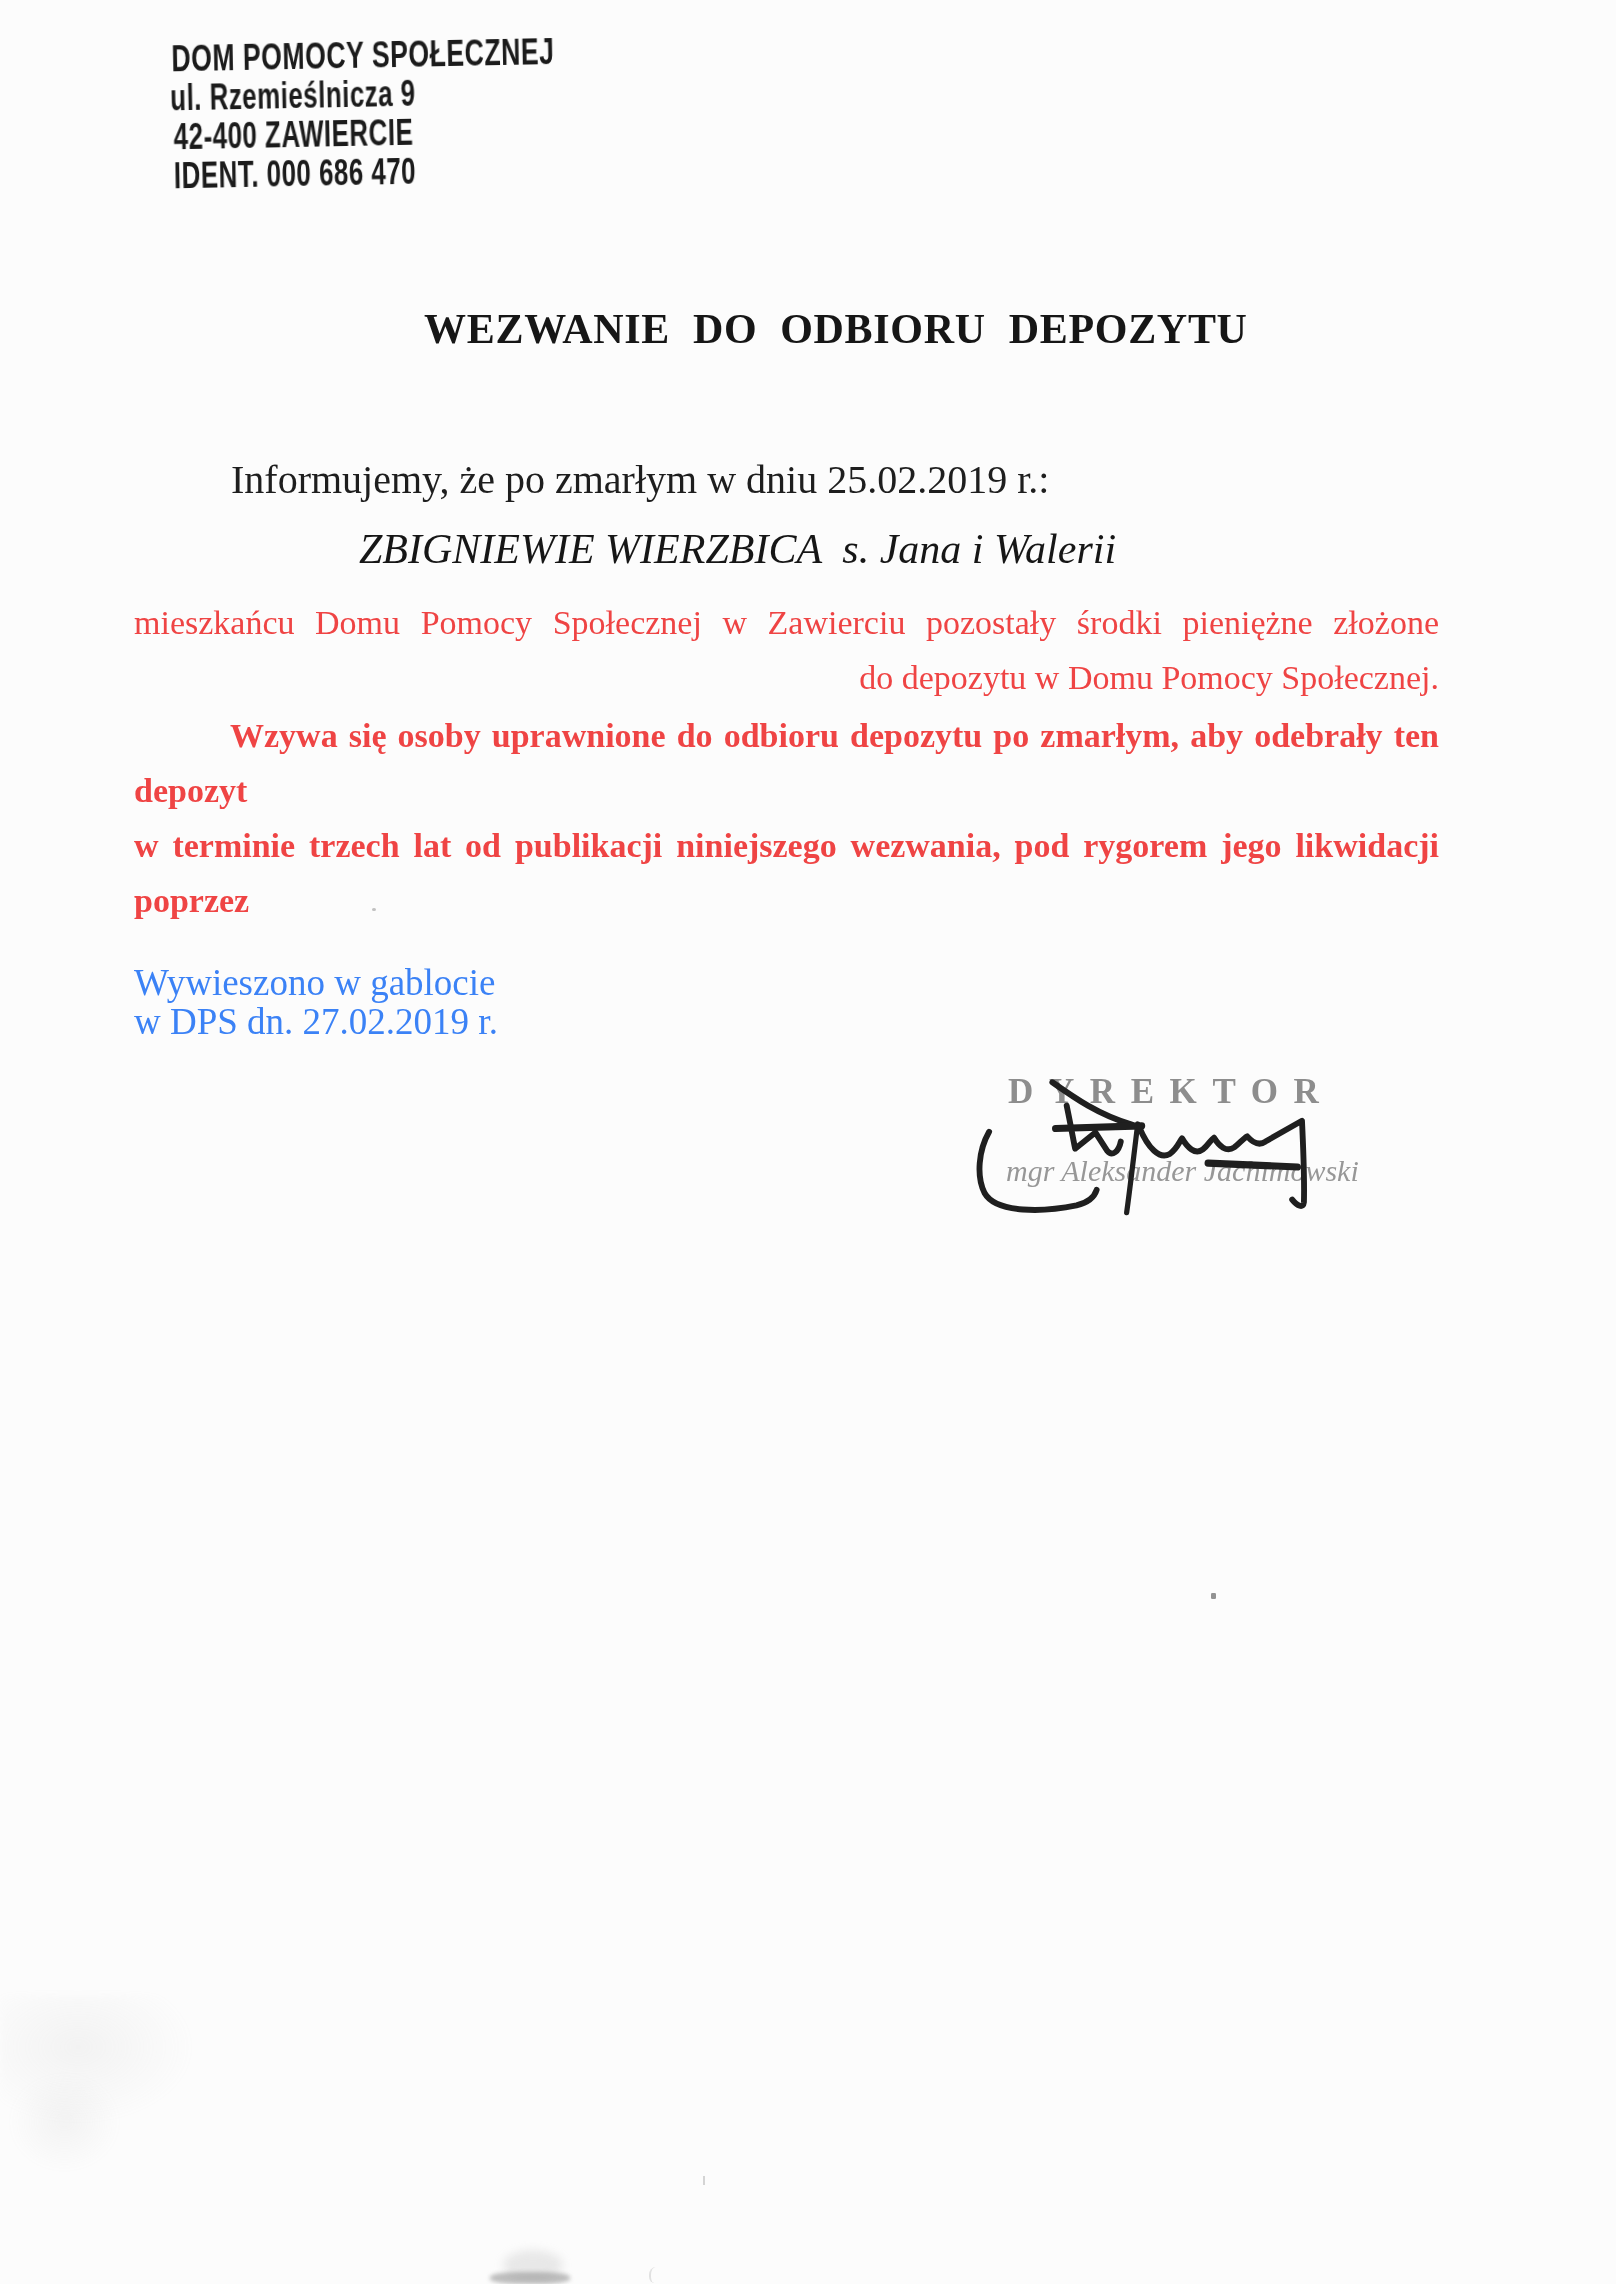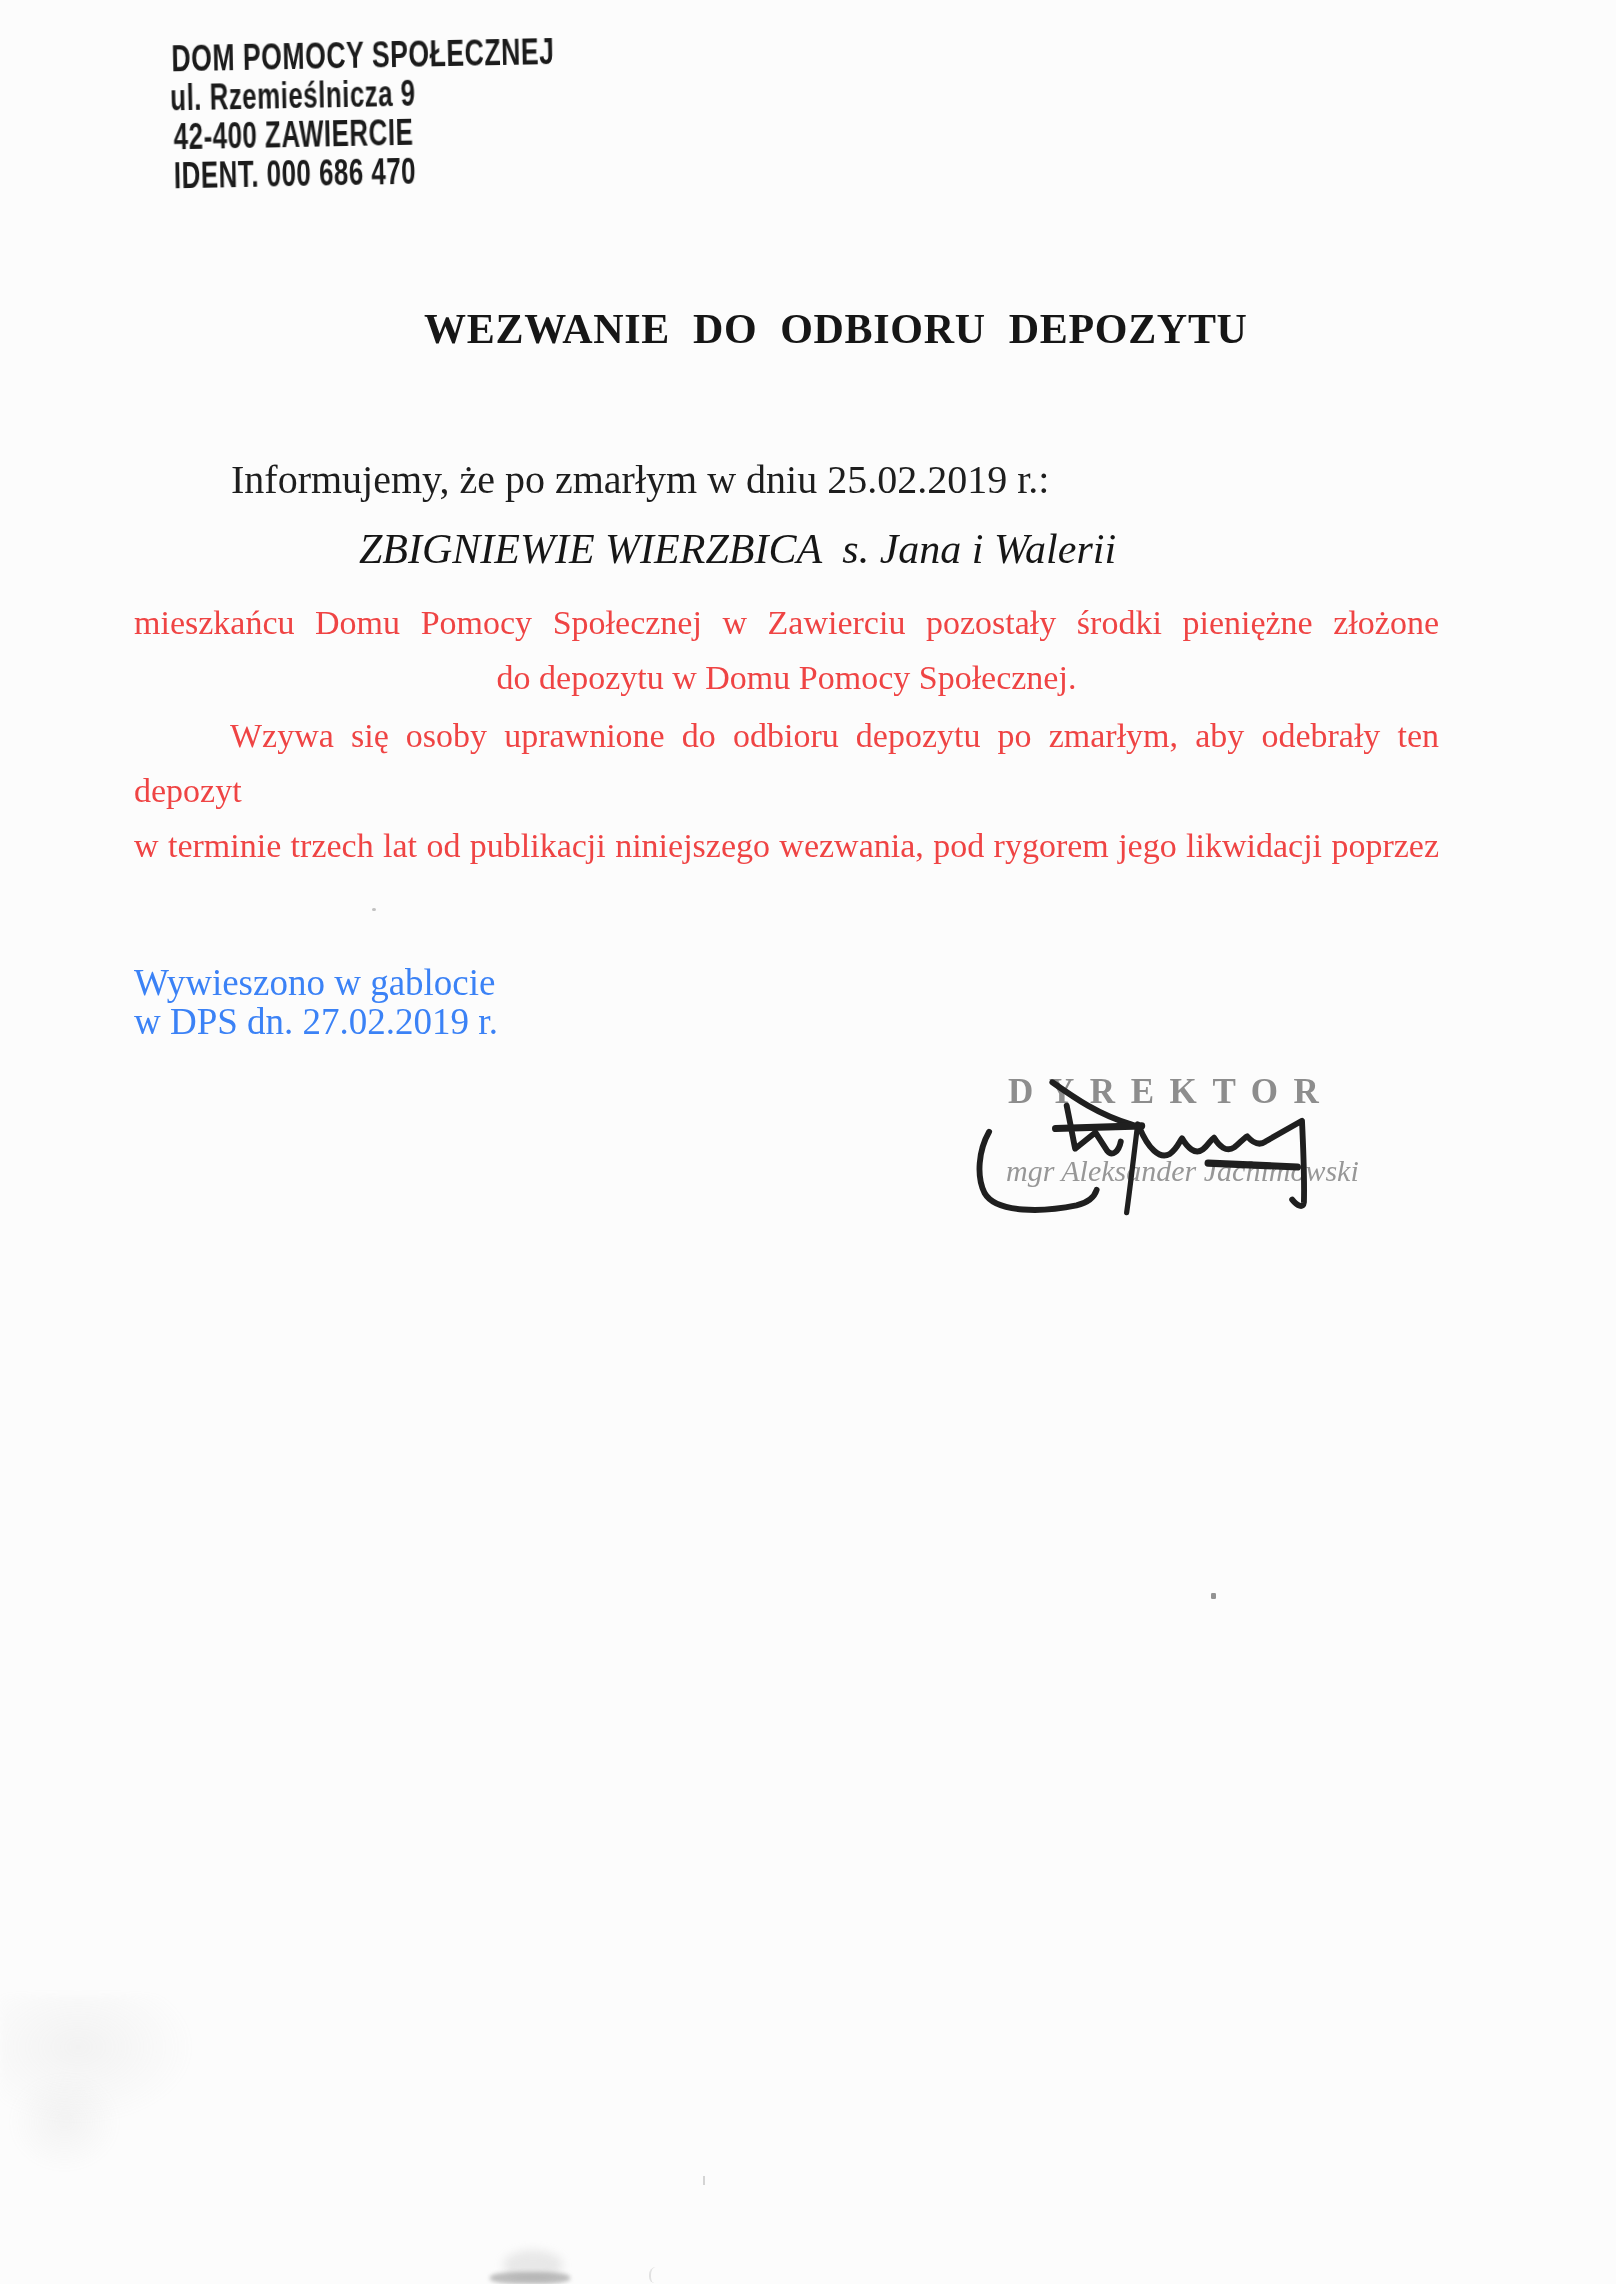--- a/index.html
+++ b/index.html
@@ -33,23 +33,23 @@
     left:424px;top:306px;font-size:42px;line-height:46px;font-weight:bold;
     letter-spacing:0.7px;word-spacing:11.7px;color:#161616;
   }
   .intro-line{left:231px;top:452px;font-size:40px;line-height:55px;}
   .deceased{
     left:359px;top:523px;font-size:42px;line-height:52px;
     font-weight:normal;font-style:italic;color:#161616;
   }
   .para{position:absolute;left:134px;width:1305px;font-size:34px;line-height:55px;color:#ef4444;}
   .p1{top:595px;}
-  .p2{top:708px;}
+  .p2{top:708px;font-weight:bold;}
   .jl{text-align:justify;text-align-last:justify;}
-  .jlast{text-align:center;}
+  .jlast{text-align:right;}
   .indent{text-indent:96px;}
   .posted{position:absolute;left:134px;top:963px;font-size:37px;line-height:39px;color:#3b82f6;}
   
   .role-stamp{
     position:absolute;left:1008px;top:1072px;
     font-size:35px;line-height:39px;font-weight:bold;
     letter-spacing:15.6px;color:#8d8d8d;
     filter:blur(0.4px);white-space:pre;
   }
   .signer-line{

